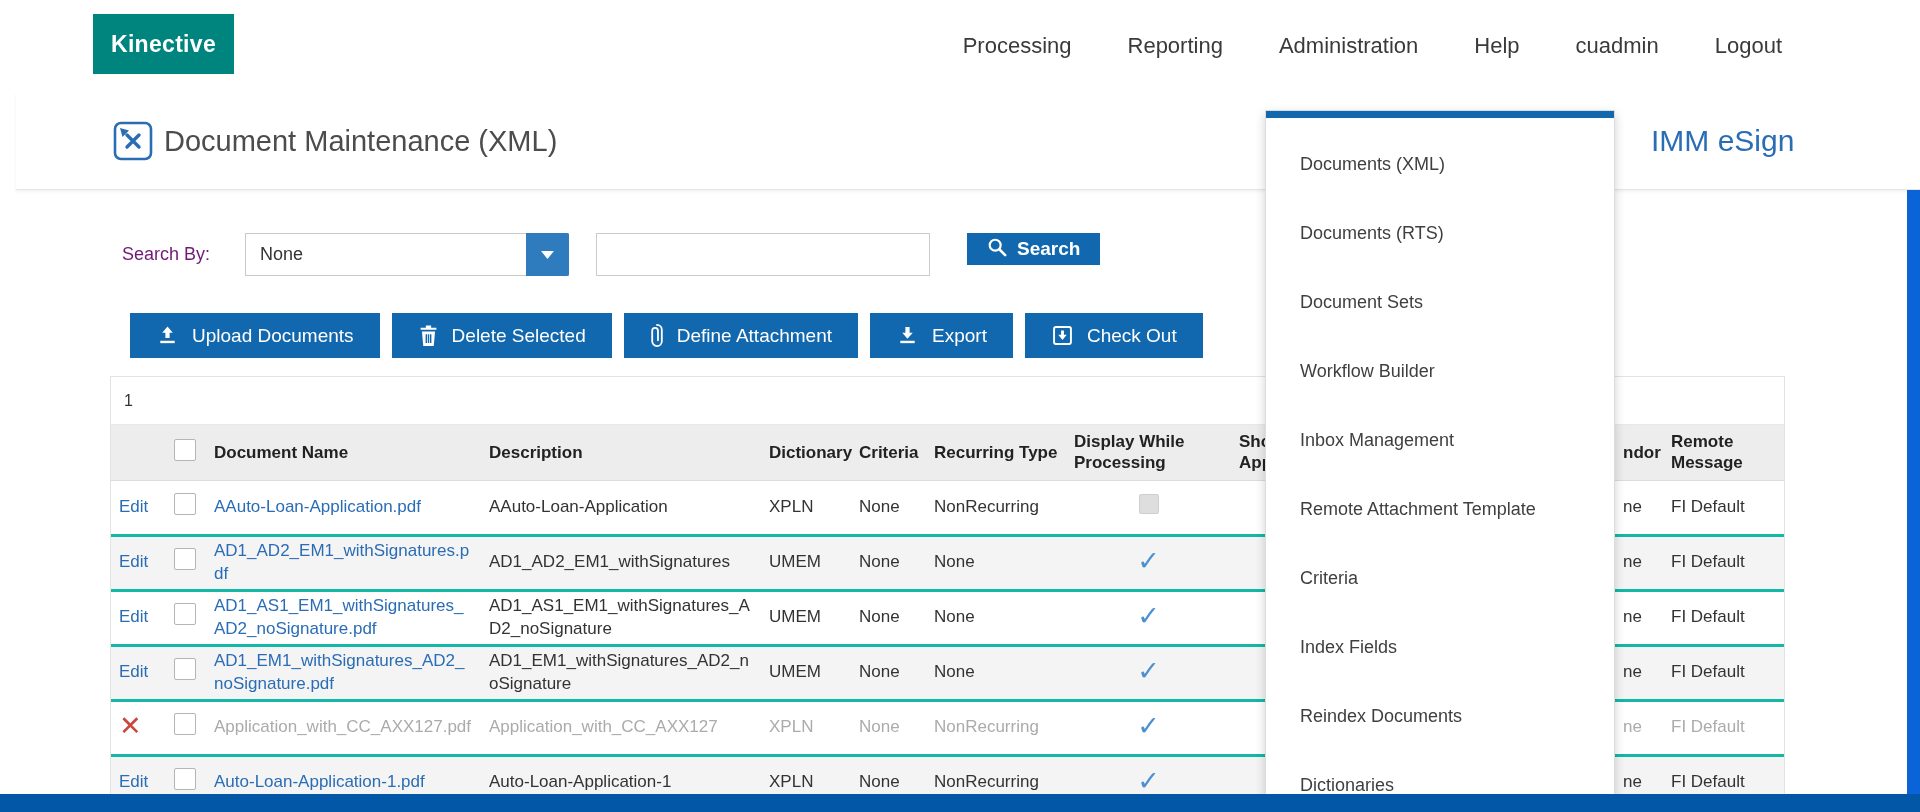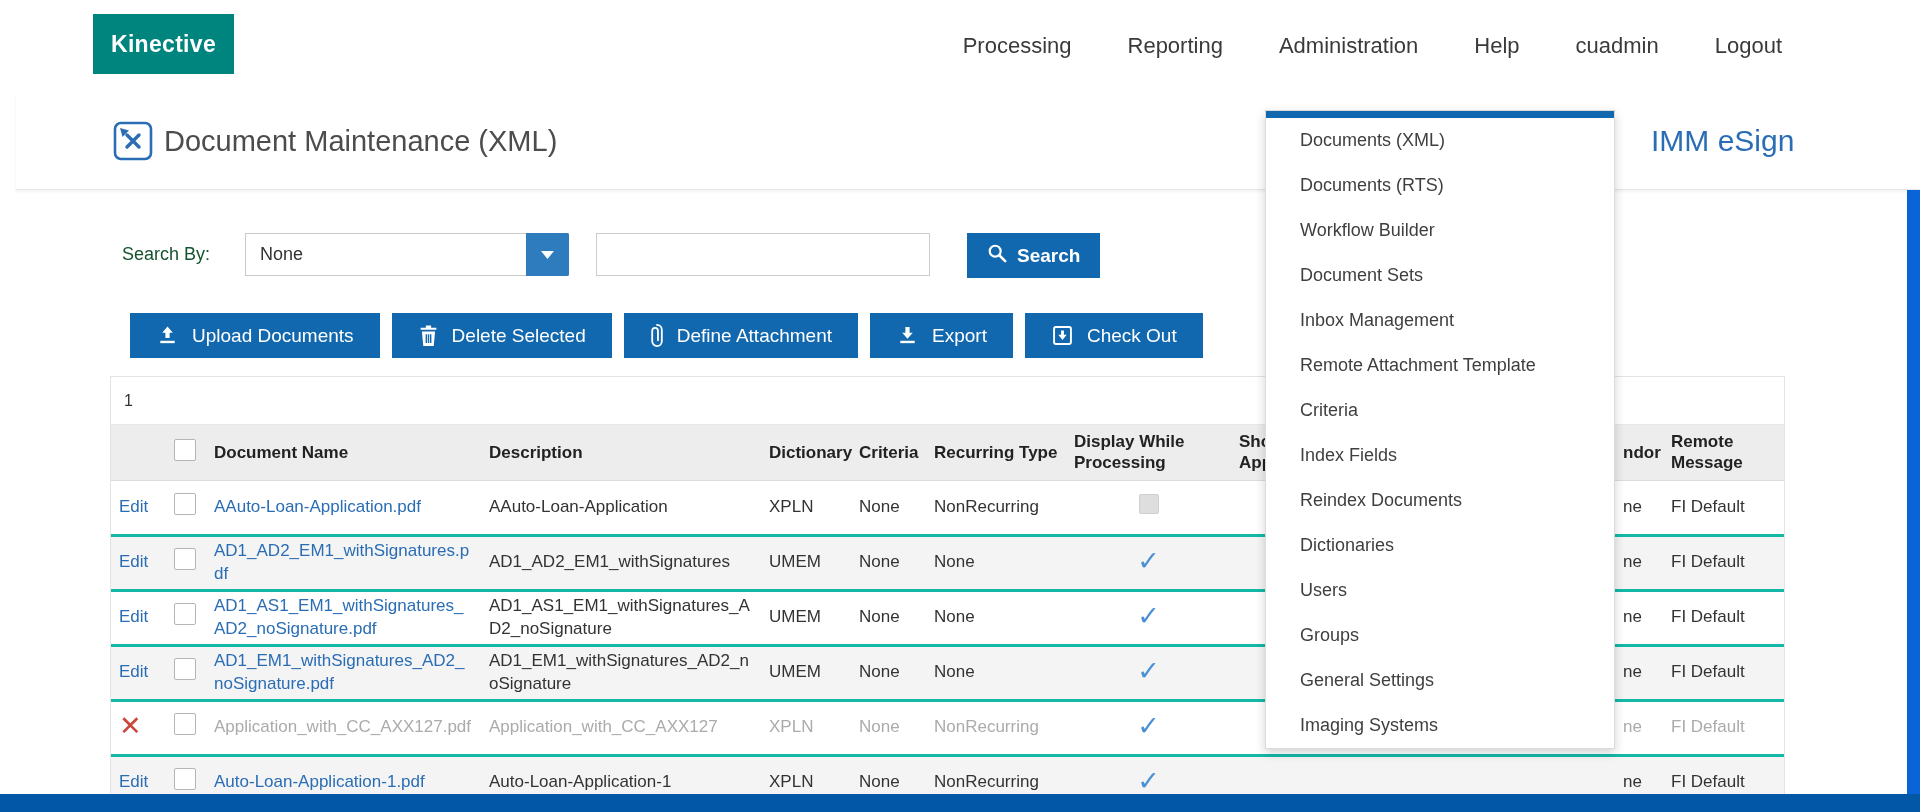--- a/index.html
+++ b/index.html
@@ -27,29 +27,29 @@
   
   .page-header{position:absolute;top:92px;left:16px;right:0;height:98px;background:#fff;
                border-bottom:1px solid #e6e6e6;box-shadow:0 2px 3px rgba(0,0,0,.05);z-index:5;}
   .header-icon{position:absolute;left:95px;top:27px;width:44px;height:44px;}
   .page-title{position:absolute;left:148px;top:0;height:98px;display:flex;align-items:center;
               font-size:29px;color:#4c4c4c;}
   .product-name{position:absolute;left:1635px;top:0;height:98px;display:flex;align-items:center;
                 font-size:30px;color:var(--link);}
 
   
-  .search-label{position:absolute;left:122px;top:244px;font-size:18px;color:#14532d;}
+  .search-label{position:absolute;left:122px;top:244px;font-size:18px;color:#701a75;}
   .select{position:absolute;left:245px;top:233px;width:324px;height:43px;background:#fff;
           border:1px solid #c9c9c9;}
   .select-text{line-height:41px;padding-left:14px;font-size:18px;color:#333;}
   .select-btn{position:absolute;right:-1px;top:-1px;width:43px;height:43px;background:#2E7CBE;
               display:flex;align-items:center;justify-content:center;border-radius:0 2px 2px 0;}
   .search-input{position:absolute;left:596px;top:233px;width:334px;height:43px;border:1px solid #ccc;
                 font-size:18px;padding:0 10px;font-family:"Liberation Sans",sans-serif;outline:none;}
-  .search-btn{position:absolute;left:967px;top:233px;height:45px;padding:8px 20px;background:var(--accent);
+  .search-btn{position:absolute;left:967px;top:233px;height:32px;padding:8px 20px;background:var(--accent);
               color:#fff;display:flex;align-items:center;gap:10px;font-size:19px;font-weight:bold;}
 
   
   .toolbar{position:absolute;left:130px;top:313px;display:flex;gap:12px;z-index:4;}
   .btn{height:45px;background:var(--accent);color:#fff;display:flex;align-items:center;gap:13px;
        padding:0 26px;font-size:19px;font-weight:normal;white-space:nowrap;}
   .btn-icon{display:flex;align-items:center;}
 
   
   .panel{position:absolute;left:110px;top:376px;width:1675px;background:#fff;border:1px solid #e3e3e3;z-index:2;}
@@ -70,21 +70,21 @@
   .checkmark{color:#4A90D2;font-size:27px;line-height:1;}
   .unchecked-box{width:20px;height:20px;background:#dedede;border:1px solid #cfcfcf;border-radius:2px;display:inline-block;}
   .x-icon{color:#C9473B;font-size:27px;line-height:1;}
   .display-cell{text-align:center;}
   .check-cell{text-align:left;}
 
   
   .dropdown{position:absolute;left:1265px;top:110px;width:350px;background:#fff;
             border:1px solid #dcdcdc;box-shadow:0 4px 10px rgba(0,0,0,.18);z-index:40;}
   .dropdown-topbar{height:7px;background:var(--accent);}
-  .menu-item{height:45px;line-height:45px;padding-left:34px;font-size:18px;color:#3f3f3f;white-space:nowrap;}
+  .menu-item{height:45px;line-height:45px;padding-left:34px;font-size:18px;color:#3f3f3f;white-space:nowrap;margin-top:24px;}
 
   
   .bottom-bar{position:absolute;left:0;right:0;bottom:0;height:18px;background:var(--bottom-bar);z-index:60;}
   .right-stripe{position:absolute;right:0;top:190px;width:13px;bottom:0;background:var(--stripe);z-index:55;}
 </style>
 </head>
 <body>
 
 <div class="navbar" data-interactable="false">
   <div class="logo" data-interactable="true">Kinective</div>
@@ -302,22 +302,22 @@
         </tr>
       </tbody>
   </table>
 </div>
 
 <div class="dropdown" data-interactable="false">
   <div class="dropdown-topbar" data-interactable="false"></div>
   <div data-interactable="false">
       <div class="menu-item" data-interactable="true">Documents (XML)</div>
       <div class="menu-item" data-interactable="true">Documents (RTS)</div>
+      <div class="menu-item" data-interactable="true">Document Sets</div>
       <div class="menu-item" data-interactable="true">Workflow Builder</div>
-      <div class="menu-item" data-interactable="true">Document Sets</div>
       <div class="menu-item" data-interactable="true">Inbox Management</div>
       <div class="menu-item" data-interactable="true">Remote Attachment Template</div>
       <div class="menu-item" data-interactable="true">Criteria</div>
       <div class="menu-item" data-interactable="true">Index Fields</div>
       <div class="menu-item" data-interactable="true">Reindex Documents</div>
       <div class="menu-item" data-interactable="true">Dictionaries</div>
       <div class="menu-item" data-interactable="true">Users</div>
       <div class="menu-item" data-interactable="true">Groups</div>
       <div class="menu-item" data-interactable="true">General Settings</div>
       <div class="menu-item" data-interactable="true">Imaging Systems</div>

